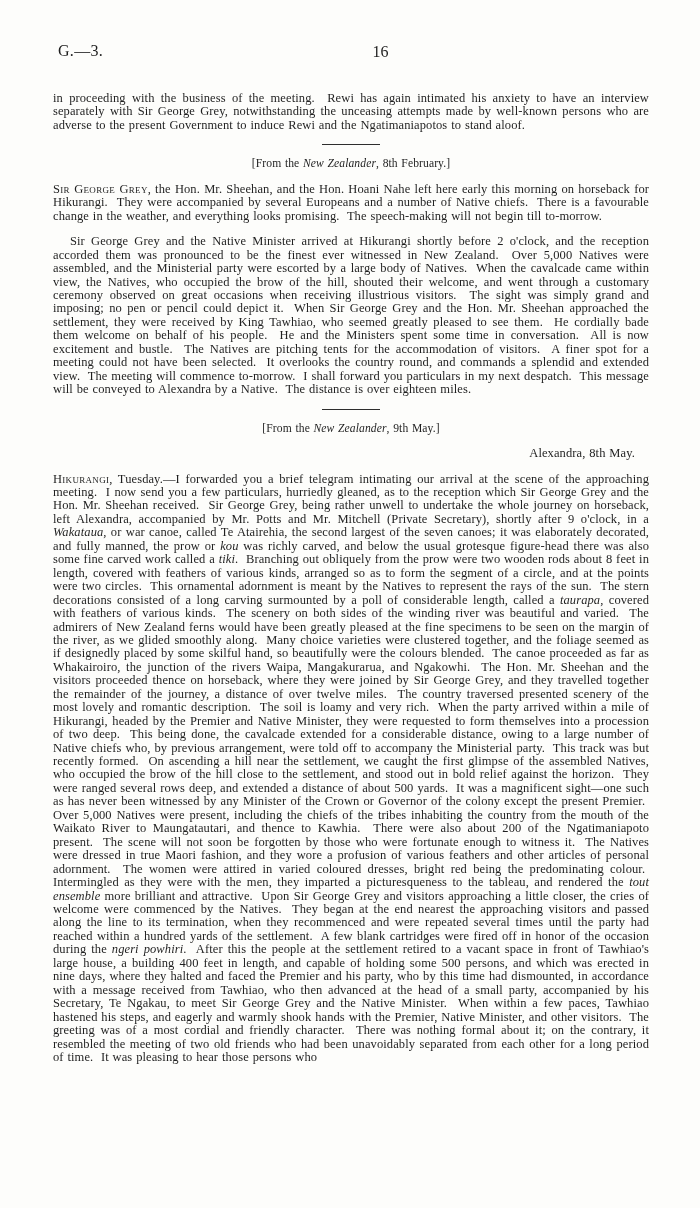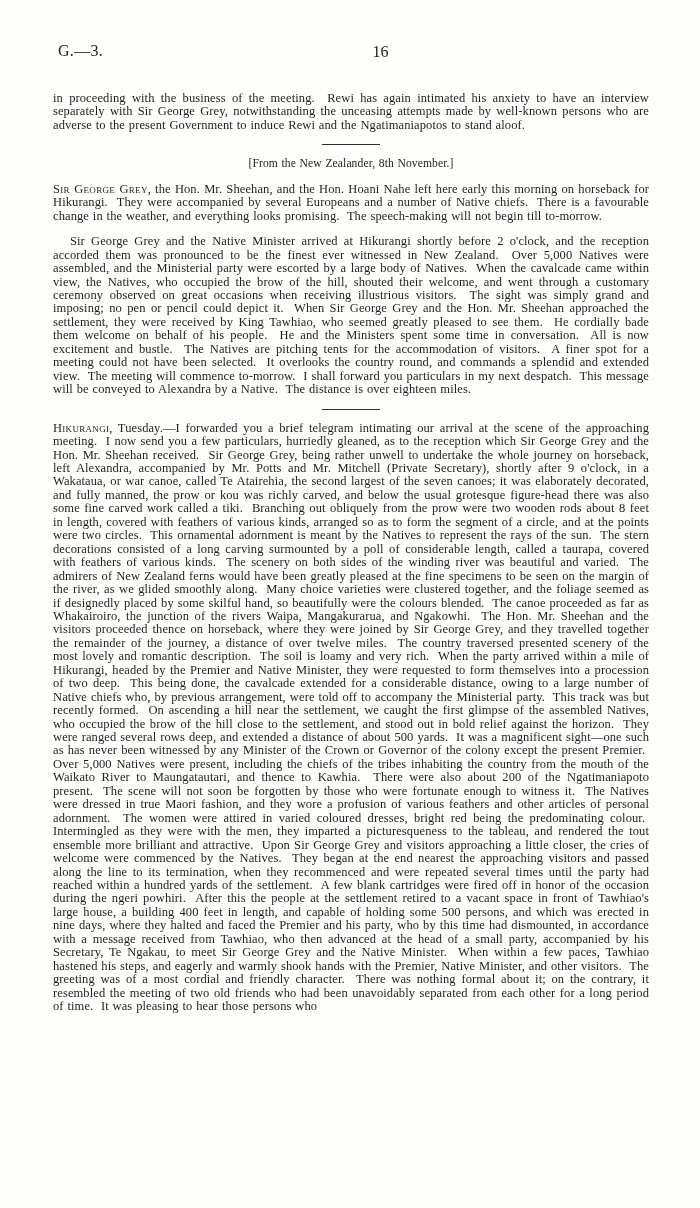--- a/index.html
+++ b/index.html
@@ -67,36 +67,38 @@
     padding-right: 14px;
   }
   .rule-wrap {
     margin: 8px auto 4px auto;
     width: 58px;
   }
   .rule-line {
     border-top: 1.2px solid #2e2e2e;
     height: 0;
   }
-  .it { }
+  .it { font-style: italic; }
   .sc { font-variant: small-caps; letter-spacing: 0.3px; }
 </style>
 </head>
 <body>
 
 <header class="page-header">
   <div class="doc-ref">G.—3.</div>
   <div class="page-num">16</div>
 </header>
 
 <main class="doc">
     <p class="paragraph"><span>in proceeding with the business of the meeting.&nbsp; Rewi has again intimated his anxiety to have an interview separately with Sir George Grey, notwithstanding the unceasing attempts made by well-known persons who are adverse to the present Government to induce Rewi and the Ngatimaniapotos to stand aloof.</span></p>
     <div class="rule-wrap">
       <div class="rule-line"></div>
     </div>
-    <p class="source-heading"><span>[From the </span><span class="it">New Zealander</span><span>, 8th November.]</span></p>
+    <p class="source-heading"><span>[From the </span><span class="it">New Zealander</span><span>, 8th February.]</span></p>
     <p class="paragraph"><span class="sc">Sir George Grey</span><span>, the Hon. Mr. Sheehan, and the Hon. Hoani Nahe left here early this morning on horseback for Hikurangi.&nbsp; They were accompanied by several Europeans and a number of Native chiefs.&nbsp; There is a favourable change in the weather, and everything looks promising.&nbsp; The speech-making will not begin till to-morrow.</span></p>
     <p class="paragraph indent"><span>Sir George Grey and the Native Minister arrived at Hikurangi shortly before 2 o'clock, and the reception accorded them was pronounced to be the finest ever witnessed in New Zealand.&nbsp; Over 5,000 Natives were assembled, and the Ministerial party were escorted by a large body of Natives.&nbsp; When the cavalcade came within view, the Natives, who occupied the brow of the hill, shouted their welcome, and went through a customary ceremony observed on great occasions when receiving illustrious visitors.&nbsp; The sight was simply grand and imposing; no pen or pencil could depict it.&nbsp; When Sir George Grey and the Hon. Mr. Sheehan approached the settlement, they were received by King Tawhiao, who seemed greatly pleased to see them.&nbsp; He cordially bade them welcome on behalf of his people.&nbsp; He and the Ministers spent some time in conversation.&nbsp; All is now excitement and bustle.&nbsp; The Natives are pitching tents for the accommodation of visitors.&nbsp; A finer spot for a meeting could not have been selected.&nbsp; It overlooks the country round, and commands a splendid and extended view.&nbsp; The meeting will commence to-morrow.&nbsp; I shall forward you particulars in my next despatch.&nbsp; This message will be conveyed to Alexandra by a Native.&nbsp; The distance is over eighteen miles.</span></p>
     <div class="rule-wrap">
       <div class="rule-line"></div>
     </div>
+    <p class="source-heading"><span>[From the </span><span class="it">New Zealander</span><span>, 9th May.]</span></p>
+    <p class="dateline"><span>Alexandra, 8th May.</span></p>
     <p class="paragraph"><span class="sc">Hikurangi</span><span>, Tuesday.—I forwarded you a brief telegram intimating our arrival at the scene of the approaching meeting.&nbsp; I now send you a few particulars, hurriedly gleaned, as to the reception which Sir George Grey and the Hon. Mr. Sheehan received.&nbsp; Sir George Grey, being rather unwell to undertake the whole journey on horseback, left Alexandra, accompanied by Mr. Potts and Mr. Mitchell (Private Secretary), shortly after 9 o'clock, in a </span><span class="it">Wakataua</span><span>, or war canoe, called Te Atairehia, the second largest of the seven canoes; it was elaborately decorated, and fully manned, the prow or </span><span class="it">kou</span><span> was richly carved, and below the usual grotesque figure-head there was also some fine carved work called a </span><span class="it">tiki</span><span>.&nbsp; Branching out obliquely from the prow were two wooden rods about 8 feet in length, covered with feathers of various kinds, arranged so as to form the segment of a circle, and at the points were two circles.&nbsp; This ornamental adornment is meant by the Natives to represent the rays of the sun.&nbsp; The stern decorations consisted of a long carving surmounted by a poll of considerable length, called a </span><span class="it">taurapa</span><span>, covered with feathers of various kinds.&nbsp; The scenery on both sides of the winding river was beautiful and varied.&nbsp; The admirers of New Zealand ferns would have been greatly pleased at the fine specimens to be seen on the margin of the river, as we glided smoothly along.&nbsp; Many choice varieties were clustered together, and the foliage seemed as if designedly placed by some skilful hand, so beautifully were the colours blended.&nbsp; The canoe proceeded as far as Whakairoiro, the junction of the rivers Waipa, Mangakurarua, and Ngakowhi.&nbsp; The Hon. Mr. Sheehan and the visitors proceeded thence on horseback, where they were joined by Sir George Grey, and they travelled together the remainder of the journey, a distance of over twelve miles.&nbsp; The country traversed presented scenery of the most lovely and romantic description.&nbsp; The soil is loamy and very rich.&nbsp; When the party arrived within a mile of Hikurangi, headed by the Premier and Native Minister, they were requested to form themselves into a procession of two deep.&nbsp; This being done, the cavalcade extended for a considerable distance, owing to a large number of Native chiefs who, by previous arrangement, were told off to accompany the Ministerial party.&nbsp; This track was but recently formed.&nbsp; On ascending a hill near the settlement, we caught the first glimpse of the assembled Natives, who occupied the brow of the hill close to the settlement, and stood out in bold relief against the horizon.&nbsp; They were ranged several rows deep, and extended a distance of about 500 yards.&nbsp; It was a magnificent sight—one such as has never been witnessed by any Minister of the Crown or Governor of the colony except the present Premier.&nbsp; Over 5,000 Natives were present, including the chiefs of the tribes inhabiting the country from the mouth of the Waikato River to Maungatautari, and thence to Kawhia.&nbsp; There were also about 200 of the Ngatimaniapoto present.&nbsp; The scene will not soon be forgotten by those who were fortunate enough to witness it.&nbsp; The Natives were dressed in true Maori fashion, and they wore a profusion of various feathers and other articles of personal adornment.&nbsp; The women were attired in varied coloured dresses, bright red being the predominating colour.&nbsp; Intermingled as they were with the men, they imparted a picturesqueness to the tableau, and rendered the </span><span class="it">tout ensemble</span><span> more brilliant and attractive.&nbsp; Upon Sir George Grey and visitors approaching a little closer, the cries of welcome were commenced by the Natives.&nbsp; They began at the end nearest the approaching visitors and passed along the line to its termination, when they recommenced and were repeated several times until the party had reached within a hundred yards of the settlement.&nbsp; A few blank cartridges were fired off in honor of the occasion during the </span><span class="it">ngeri powhiri</span><span>.&nbsp; After this the people at the settlement retired to a vacant space in front of Tawhiao's large house, a building 400 feet in length, and capable of holding some 500 persons, and which was erected in nine days, where they halted and faced the Premier and his party, who by this time had dismounted, in accordance with a message received from Tawhiao, who then advanced at the head of a small party, accompanied by his Secretary, Te Ngakau, to meet Sir George Grey and the Native Minister.&nbsp; When within a few paces, Tawhiao hastened his steps, and eagerly and warmly shook hands with the Premier, Native Minister, and other visitors.&nbsp; The greeting was of a most cordial and friendly character.&nbsp; There was nothing formal about it; on the contrary, it resembled the meeting of two old friends who had been unavoidably separated from each other for a long period of time.&nbsp; It was pleasing to hear those persons who</span></p>
   </main>
 
 </body></html>

